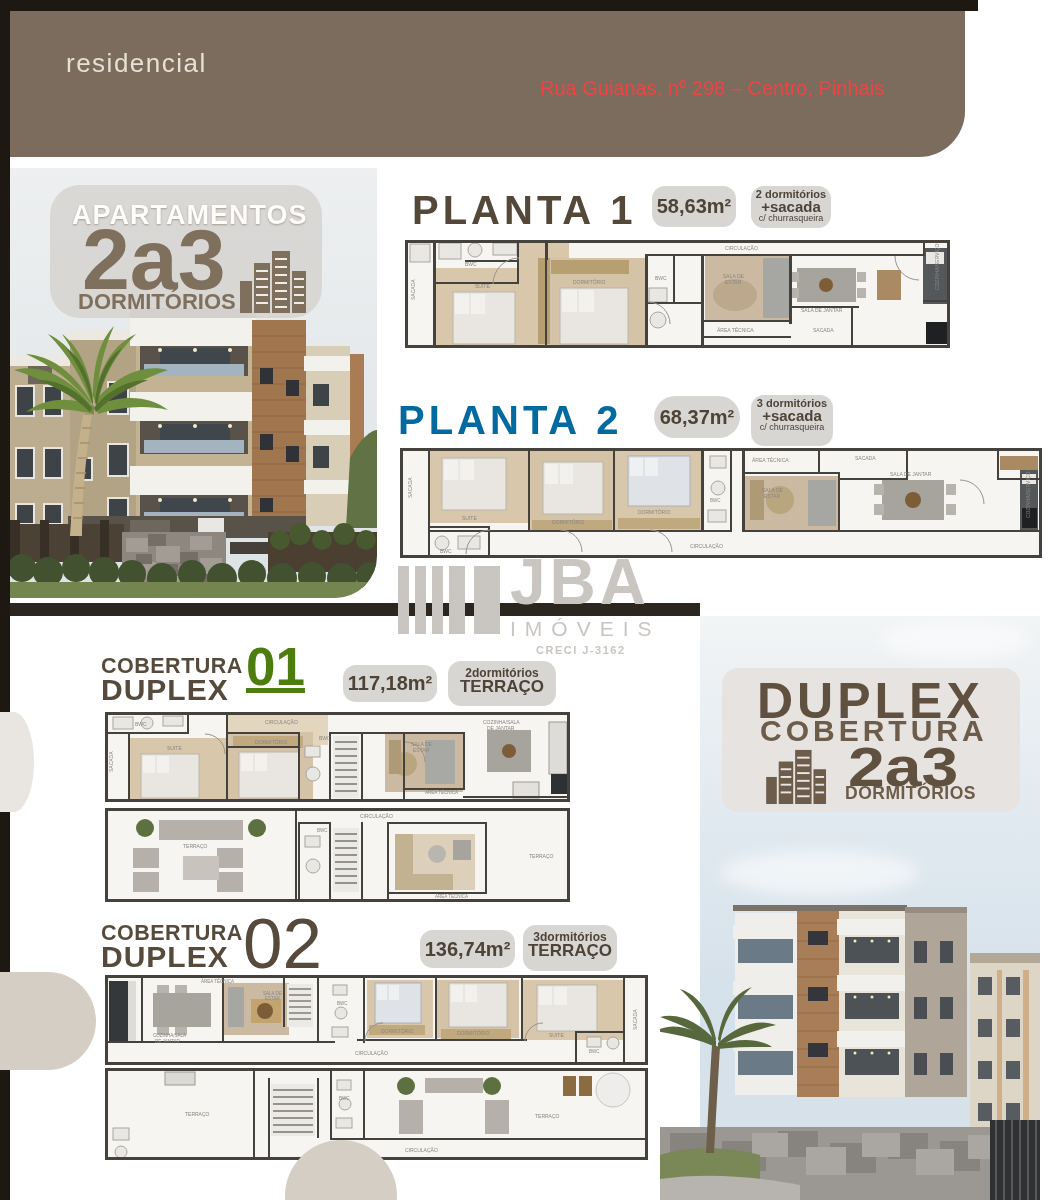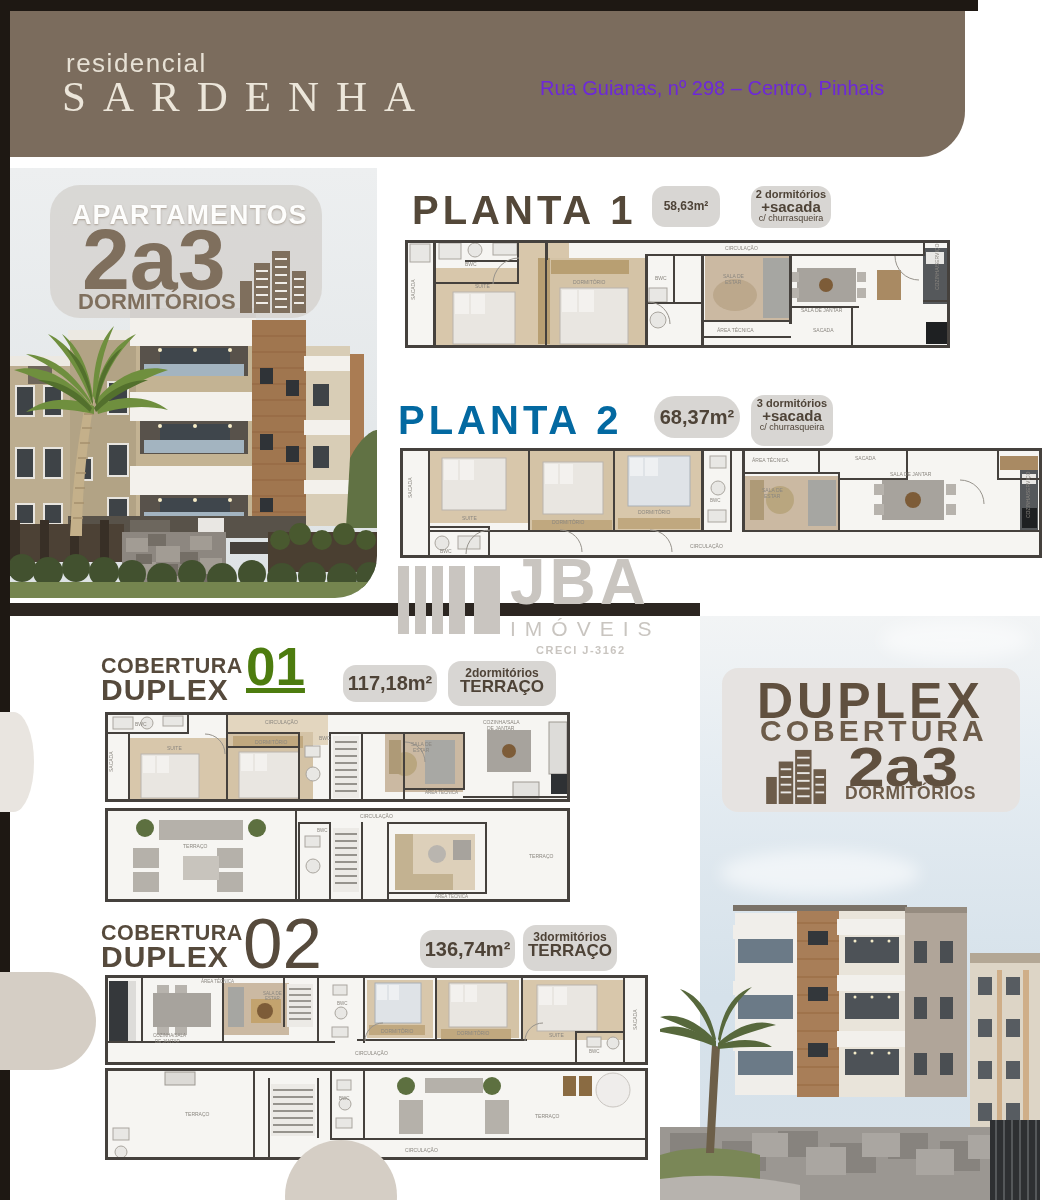--- a/index.html
+++ b/index.html
@@ -13,23 +13,22 @@
 <div class="page">
 
 <div class="abs" style="left:0;top:0;width:10px;height:1200px;background:#1e1813;"></div>
 
 <div class="abs" style="left:0;top:0;width:978px;height:11px;background:#1e1813;"></div>
 
 <div class="abs" style="left:10px;top:11px;width:955px;height:146px;background:#7b6c5d;border-bottom-right-radius:46px;"></div>
 
 <div class="abs" style="left:66px;top:48px;color:#e7e1d5;font-size:26px;letter-spacing:1.5px;">residencial</div>
 
-<div class="abs" style="left:62px;top:72px;color:#ece6da;font-family:'Liberation Serif',serif;font-size:43px;letter-spacing:17px;">SARDENHA</div>
-
-<div class="abs" style="left:540px;top:77px;color:#6d28d9;font-size:20px;">Rua Guianas, nº 298 – Centro, Pinhais</div>
+
+<div class="abs" style="left:540px;top:77px;color:#ef4444;font-size:20px;">Rua Guianas, nº 298 – Centro, Pinhais</div>
 
 <div class="abs" style="left:10px;top:168px;width:367px;height:430px;border-bottom-right-radius:42px;overflow:hidden;background:#e7eaec;">
 
 <svg width="367" height="430" viewBox="0 0 367 430">
   <defs>
     <linearGradient id="lsky" x1="0" y1="0" x2="0" y2="1">
       <stop offset="0" stop-color="#edeff0"></stop>
             <stop offset="0.6" stop-color="#e4e8ea"></stop>
             <stop offset="1" stop-color="#dde2e4"></stop>
     </linearGradient>
@@ -267,21 +266,21 @@
             <line x1="56" y1="44" x2="66" y2="44"></line>
             <line x1="56" y1="52" x2="66" y2="52"></line>
             <line x1="56" y1="60" x2="66" y2="60"></line>
     </g>
   </g>
 </svg>
 </div>
 
 <div class="abs" style="left:412px;top:188px;color:#544839;font-size:40px;font-weight:bold;letter-spacing:4px;">PLANTA&nbsp;1</div>
 
-<div class="abs pill" style="left:652px;top:186px;width:68px;height:41px;line-height:41px;font-size:12px;font-weight:bold;">58,63m²</div>
+<div class="abs pill" style="left:652px;top:186px;width:84px;height:41px;line-height:41px;font-size:20px;font-weight:bold;">58,63m²</div>
 
 <div class="abs pill" style="left:751px;top:186px;width:80px;height:42px;">
   <div style="font-size:11px;font-weight:bold;margin-top:3px;line-height:11px;">2 dormitórios</div>
   <div style="font-size:15px;font-weight:bold;line-height:14px;">+sacada</div>
   <div style="font-size:9px;line-height:9px;">c/ churrasqueira</div>
 </div>
 
 <div class="abs" style="left:405px;top:240px;" id="plan1">
 <svg width="545" height="108" viewBox="0 0 545 108" font-family="Liberation Sans,sans-serif">
   <rect x="0" y="0" width="545" height="108" fill="#f6f5f2"></rect>

